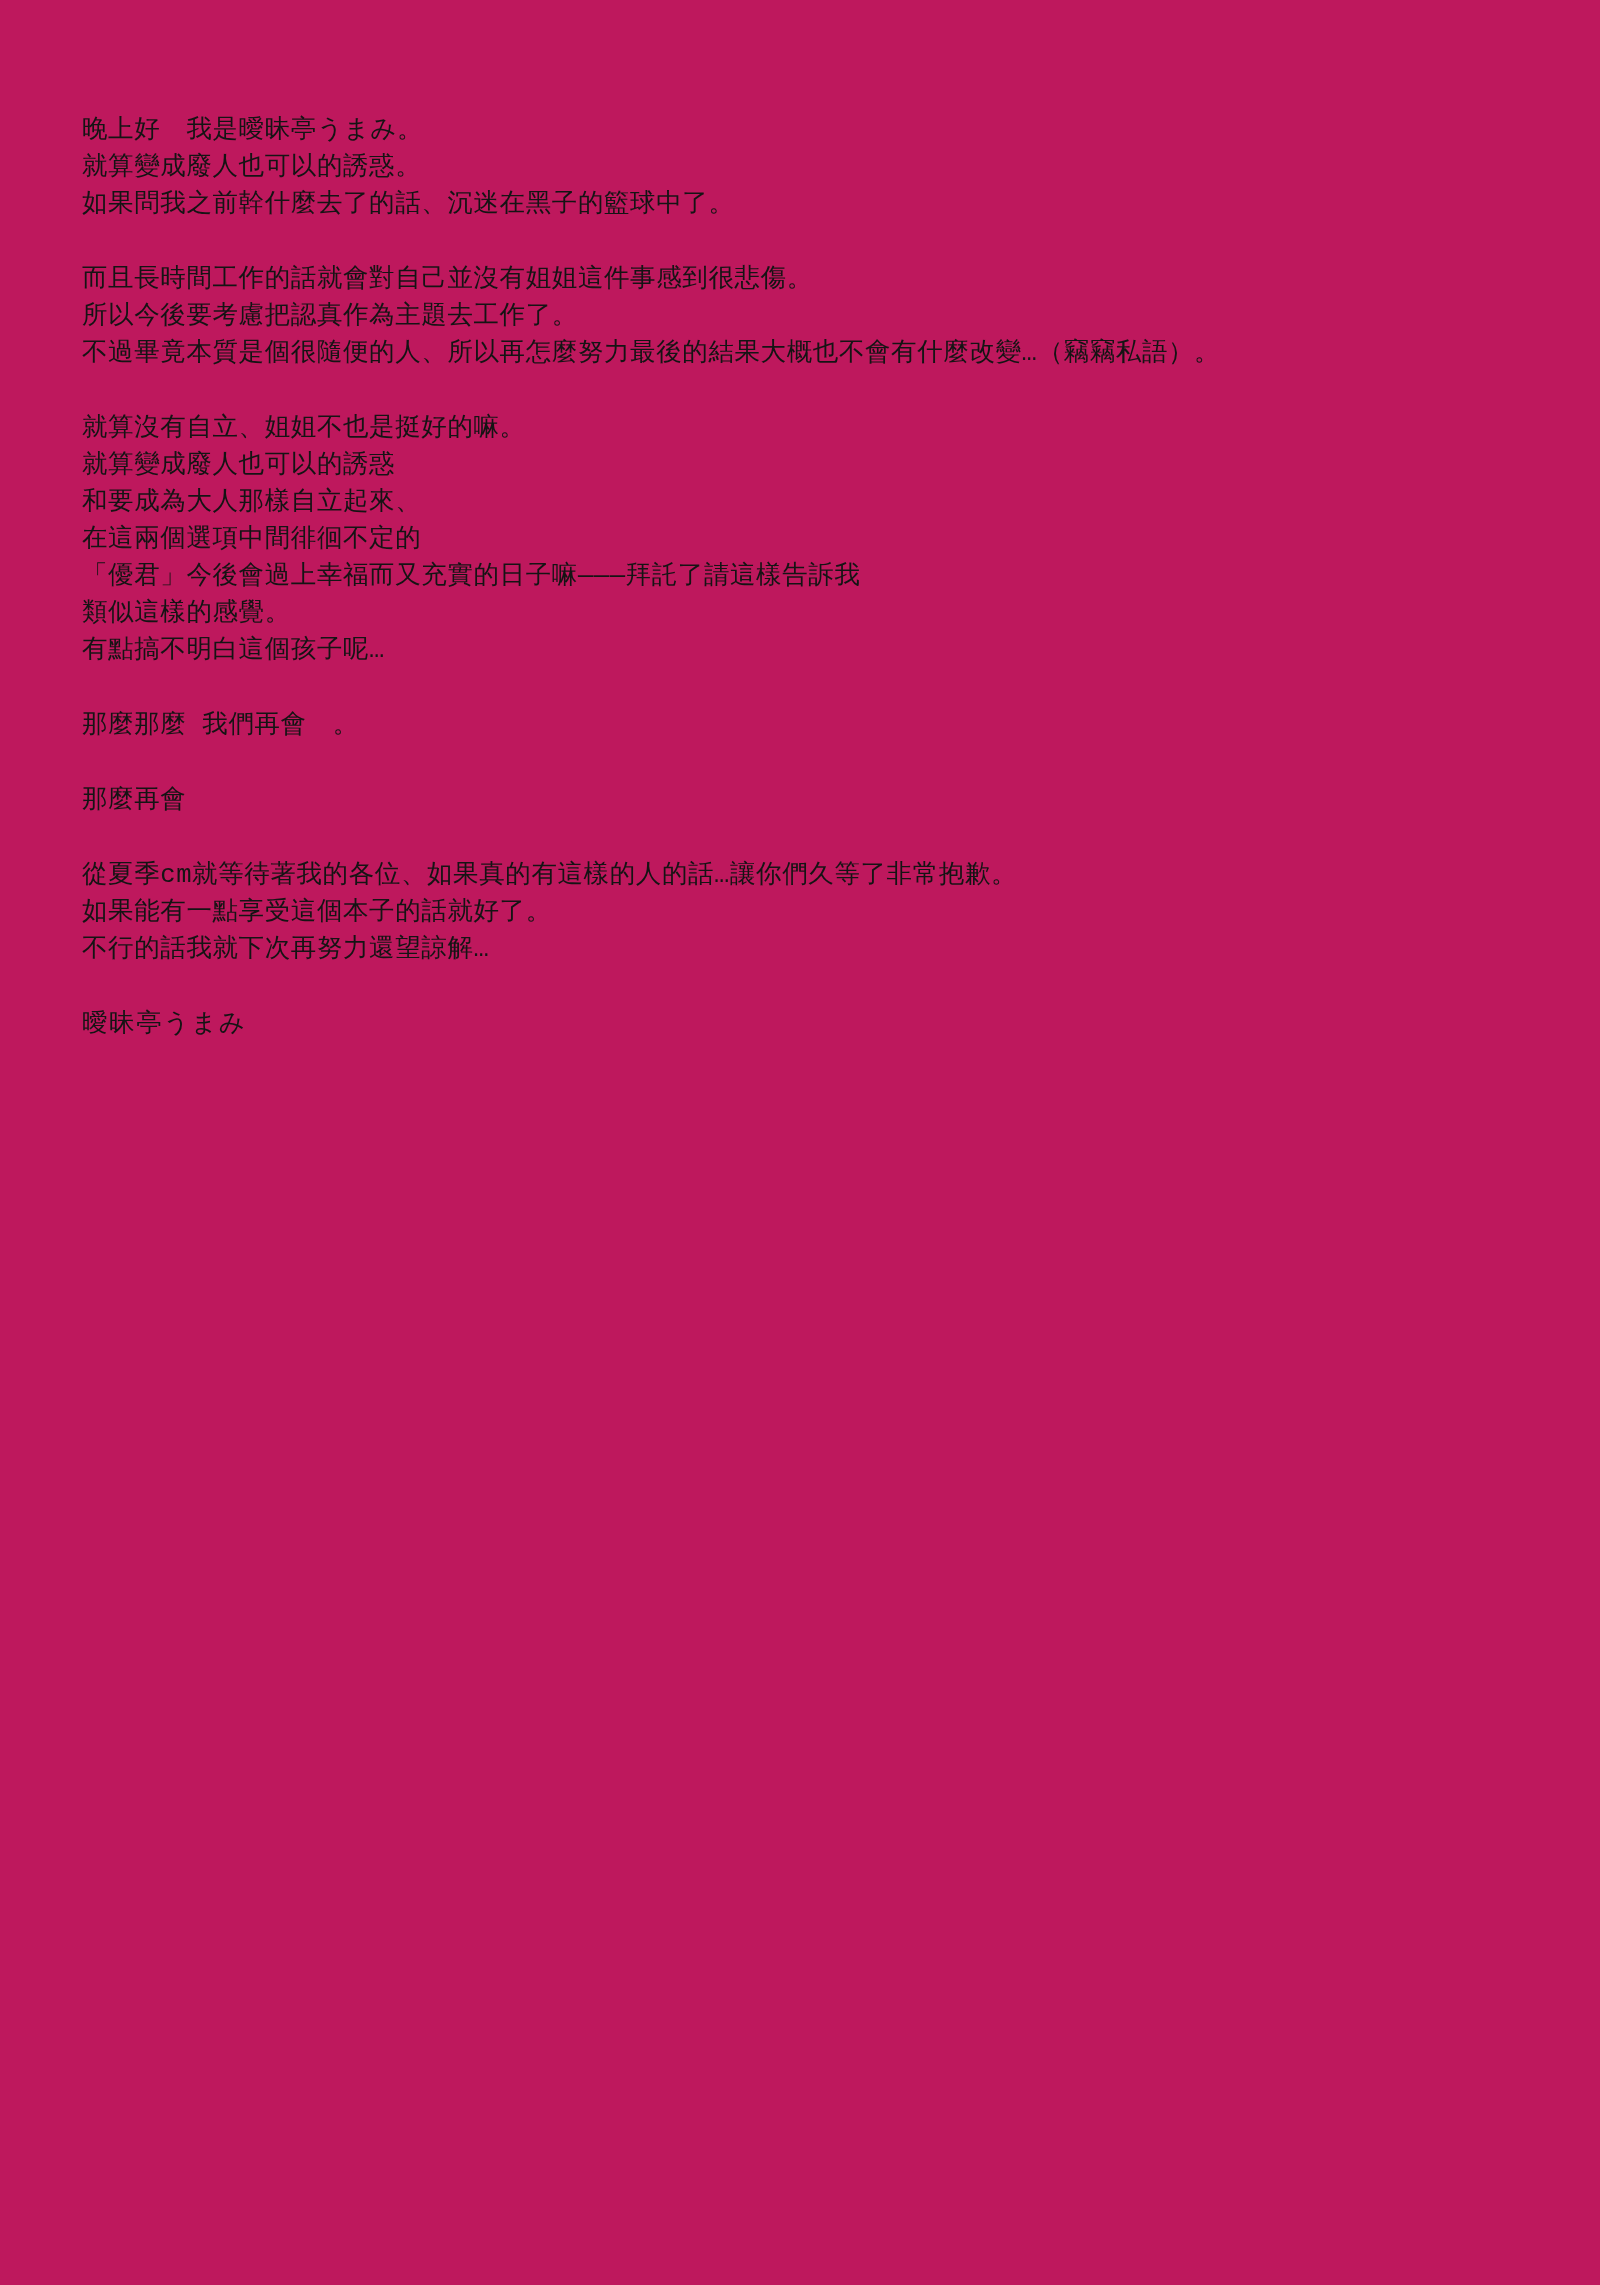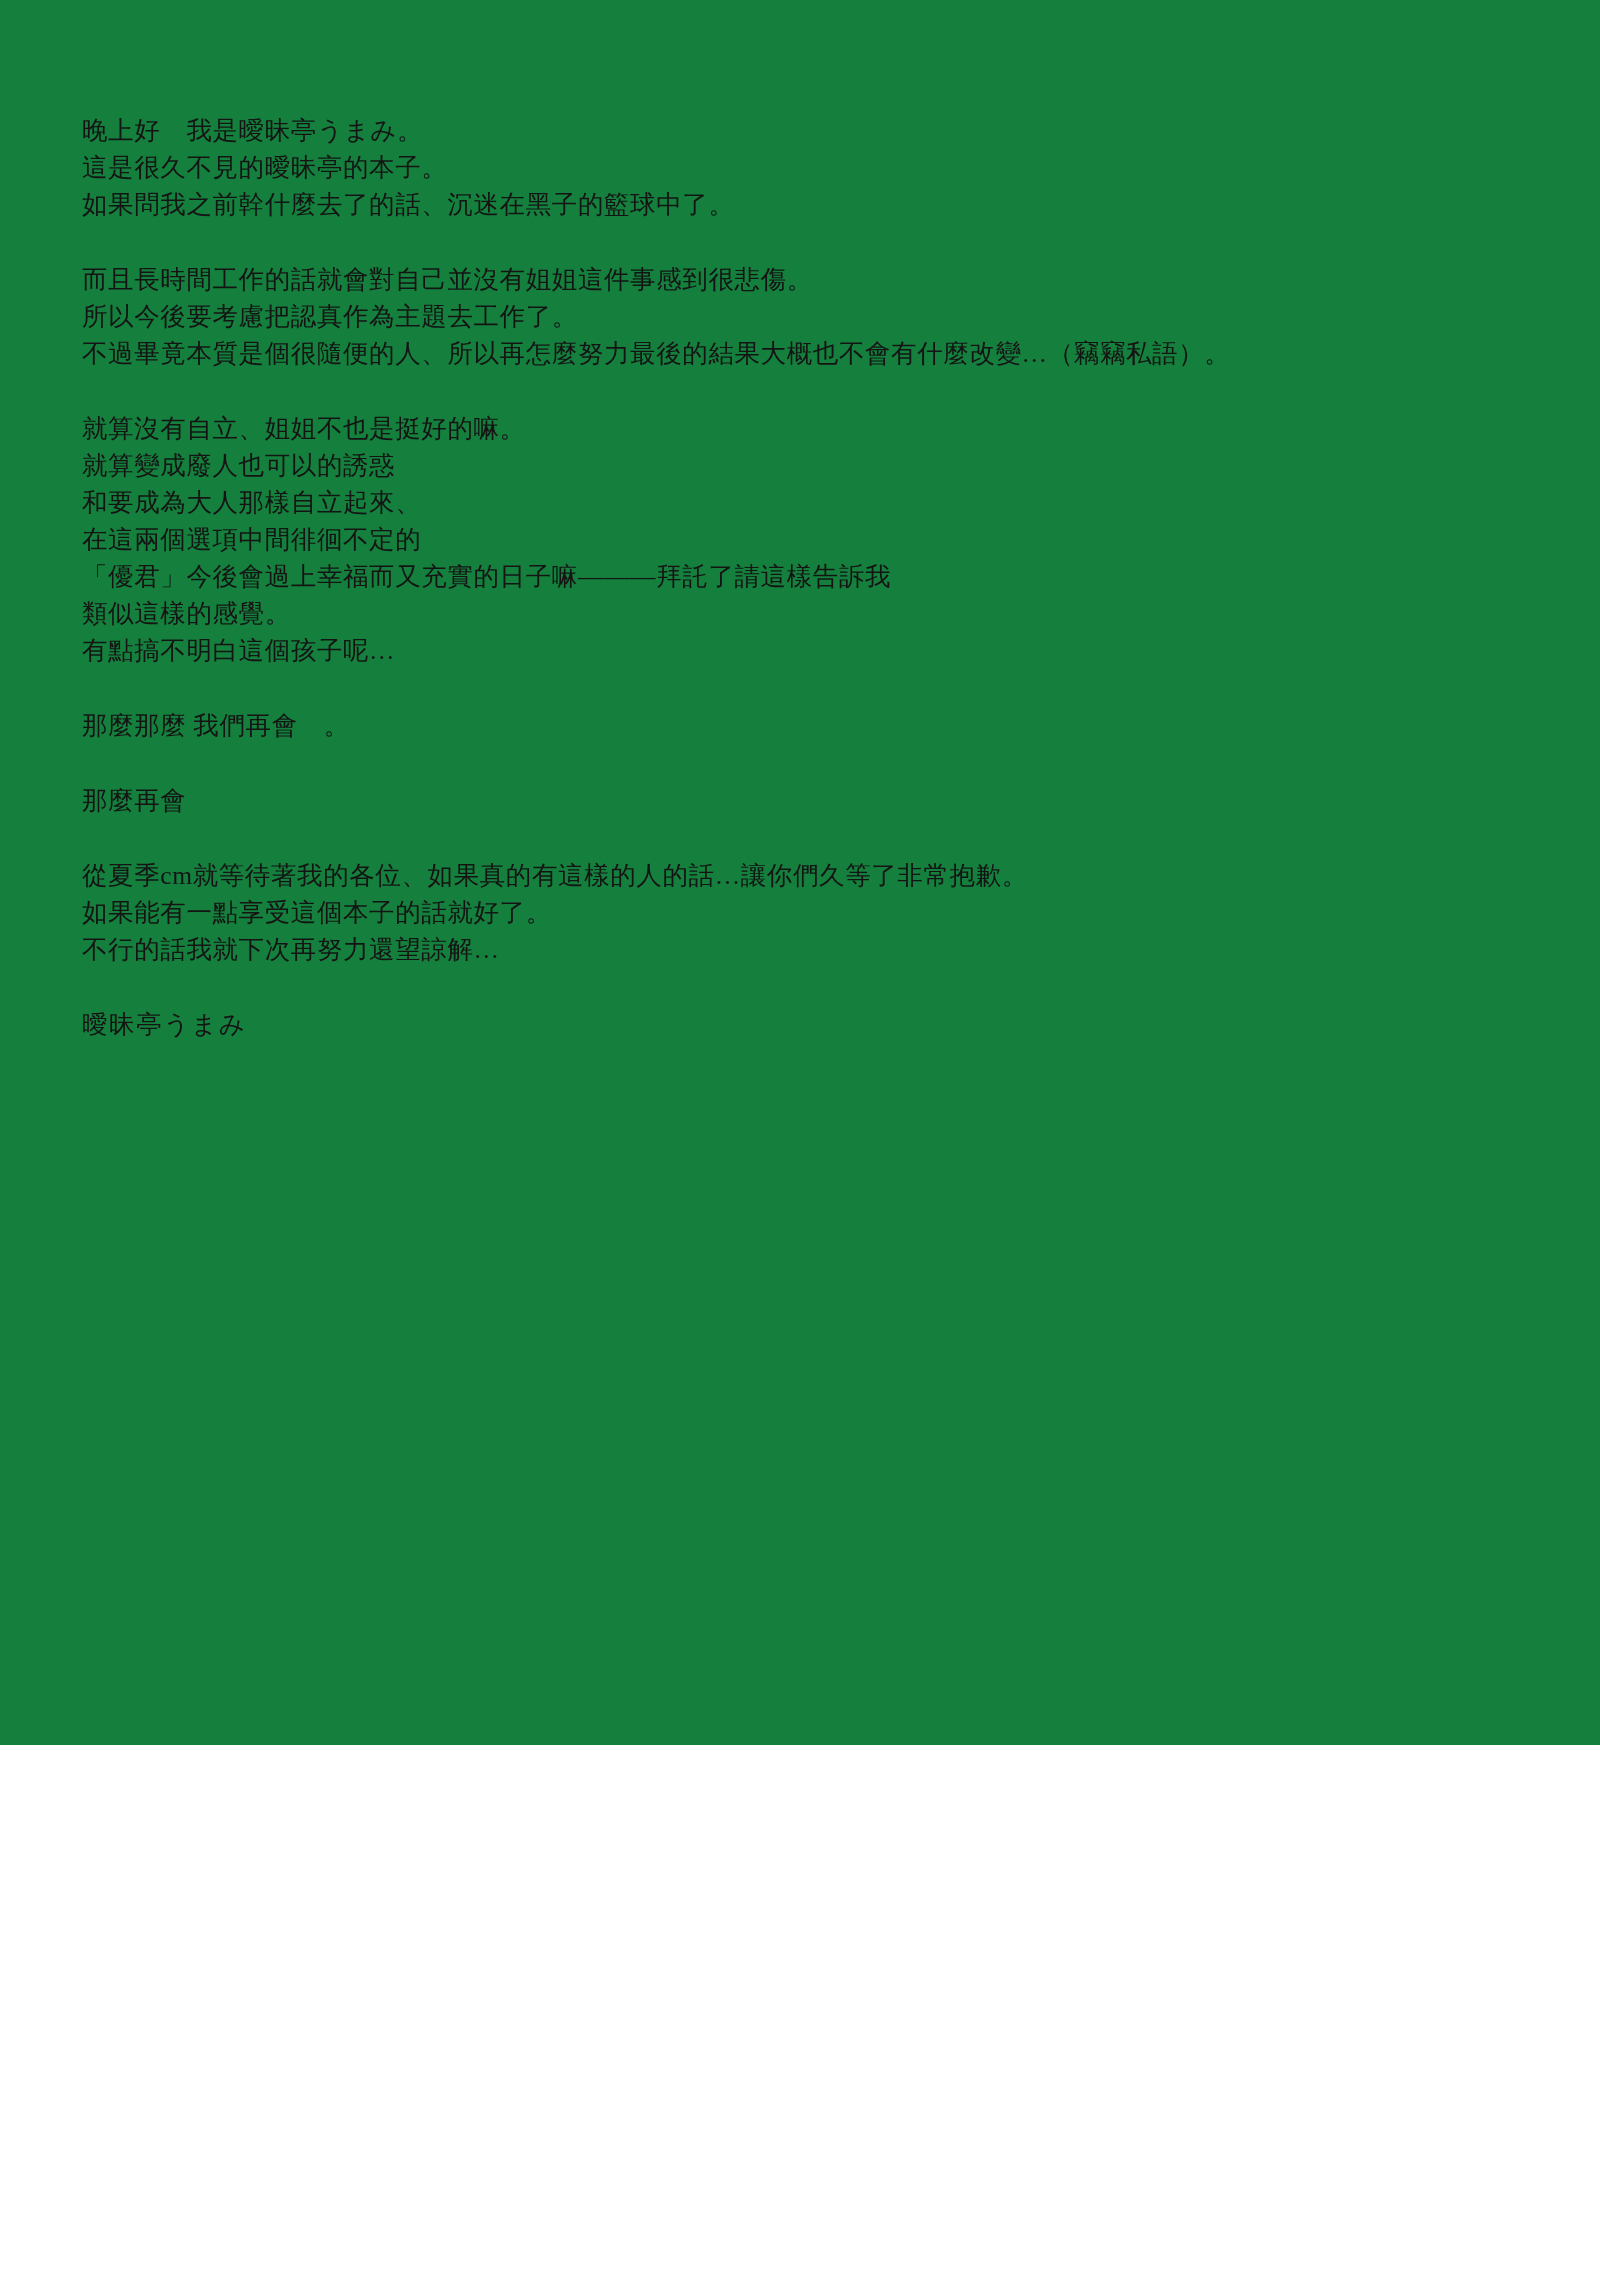--- a/index.html
+++ b/index.html
@@ -10,23 +10,24 @@
   body {
     width: 1600px;
     height: 2285px;
     font-family: "Liberation Serif", "DejaVu Serif", serif;
     color: #1a1a1a;
     overflow: hidden;
   }
   #page {
     position: relative;
     width: 1600px;
-    height: 1745px;
-    background: #15803d;
+    height: 2285px;
+    background: #be185d;
     box-sizing: border-box;
+    font-family: Liberation Mono, monospace;
   }
   #afterword {
     position: absolute;
     left: 82px;
     top: 112px;
     width: 1400px;
   }
   .para {
     margin: 0 0 38px 0;
   }
@@ -48,21 +49,21 @@
   }
 </style>
 </head>
 <body>
 
 <div id="page">
   <div id="afterword">
 
     <div class="para">
       <div class="line">晚上好　我是曖昧亭うまみ。</div>
-      <div class="line">這是很久不見的曖昧亭的本子。</div>
+      <div class="line">就算變成廢人也可以的誘惑。</div>
       <div class="line">如果問我之前幹什麼去了的話、沉迷在黑子的籃球中了。</div>
     </div>
 
     <div class="para">
       <div class="line">而且長時間工作的話就會對自己並沒有姐姐這件事感到很悲傷。</div>
       <div class="line">所以今後要考慮把認真作為主題去工作了。</div>
       <div class="line">不過畢竟本質是個很隨便的人、所以再怎麼努力最後的結果大概也不會有什麼改變…（竊竊私語）。</div>
     </div>
 
 

